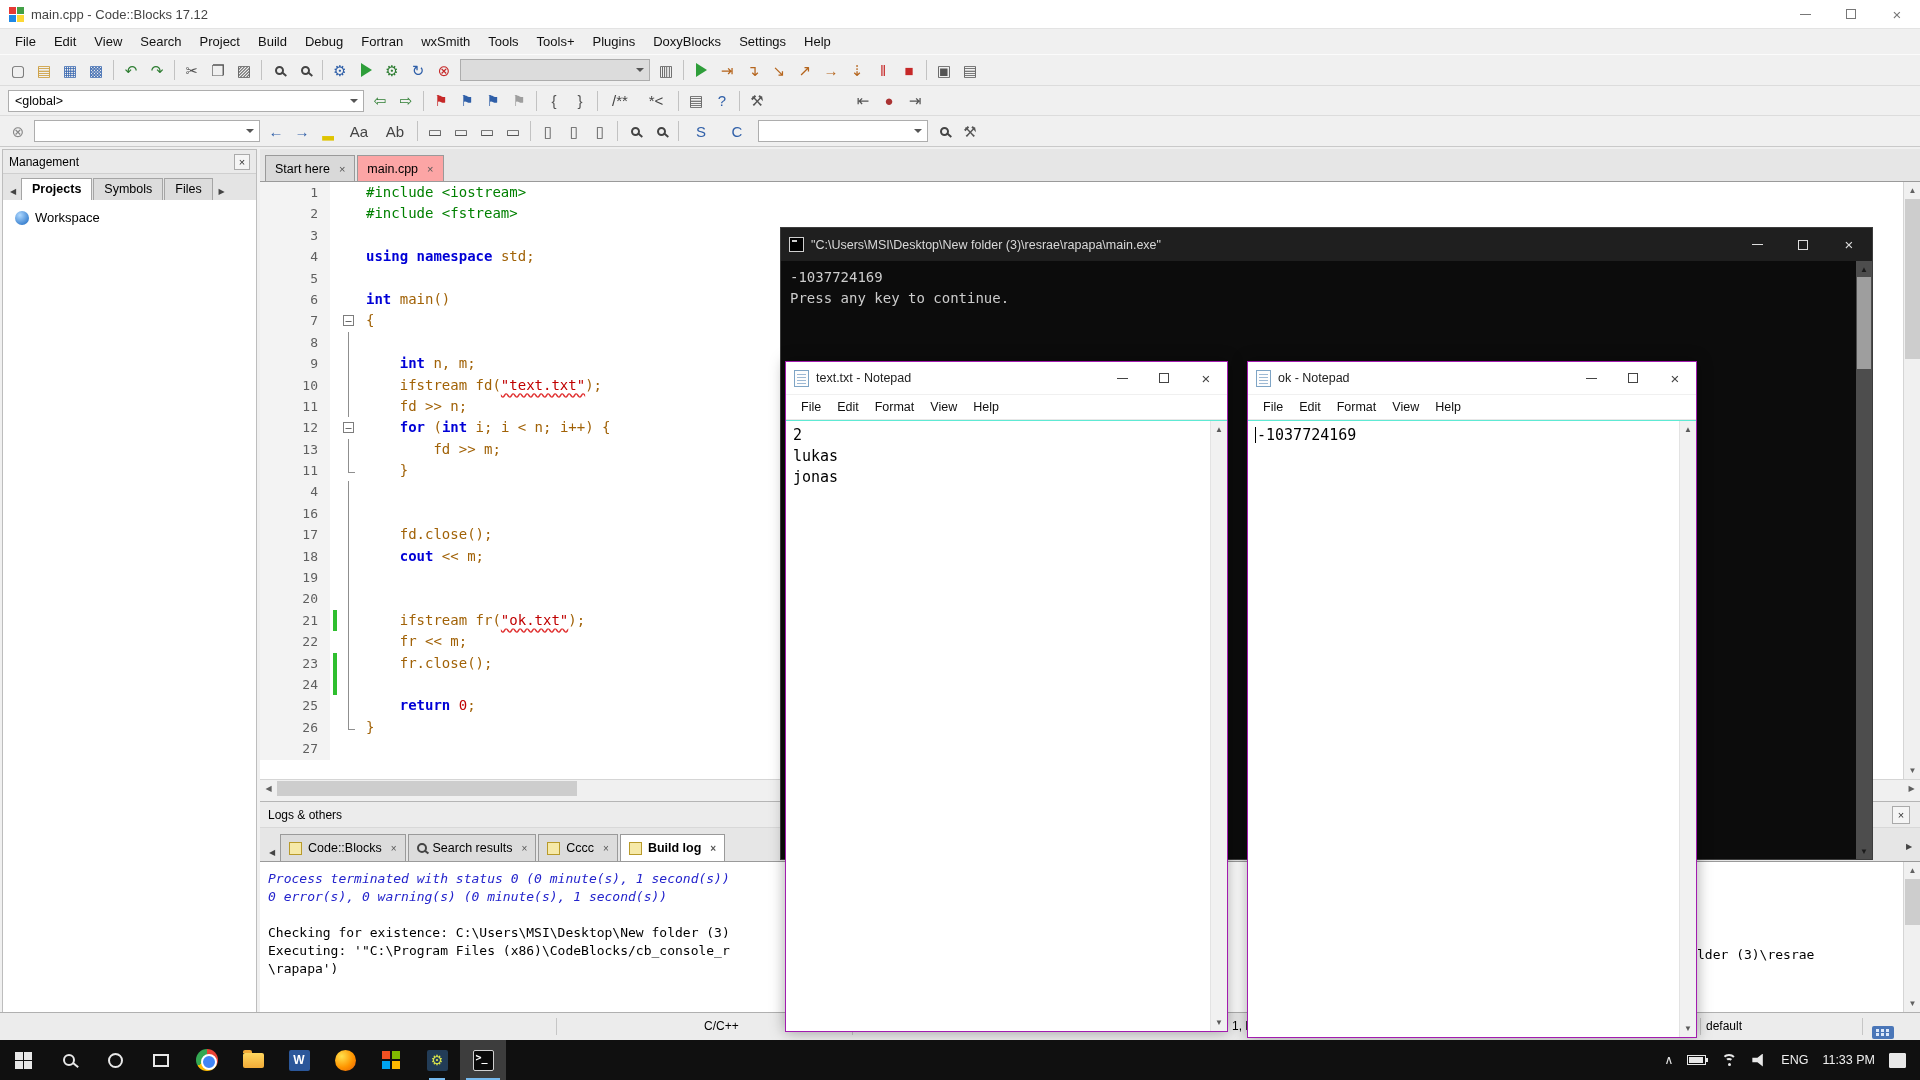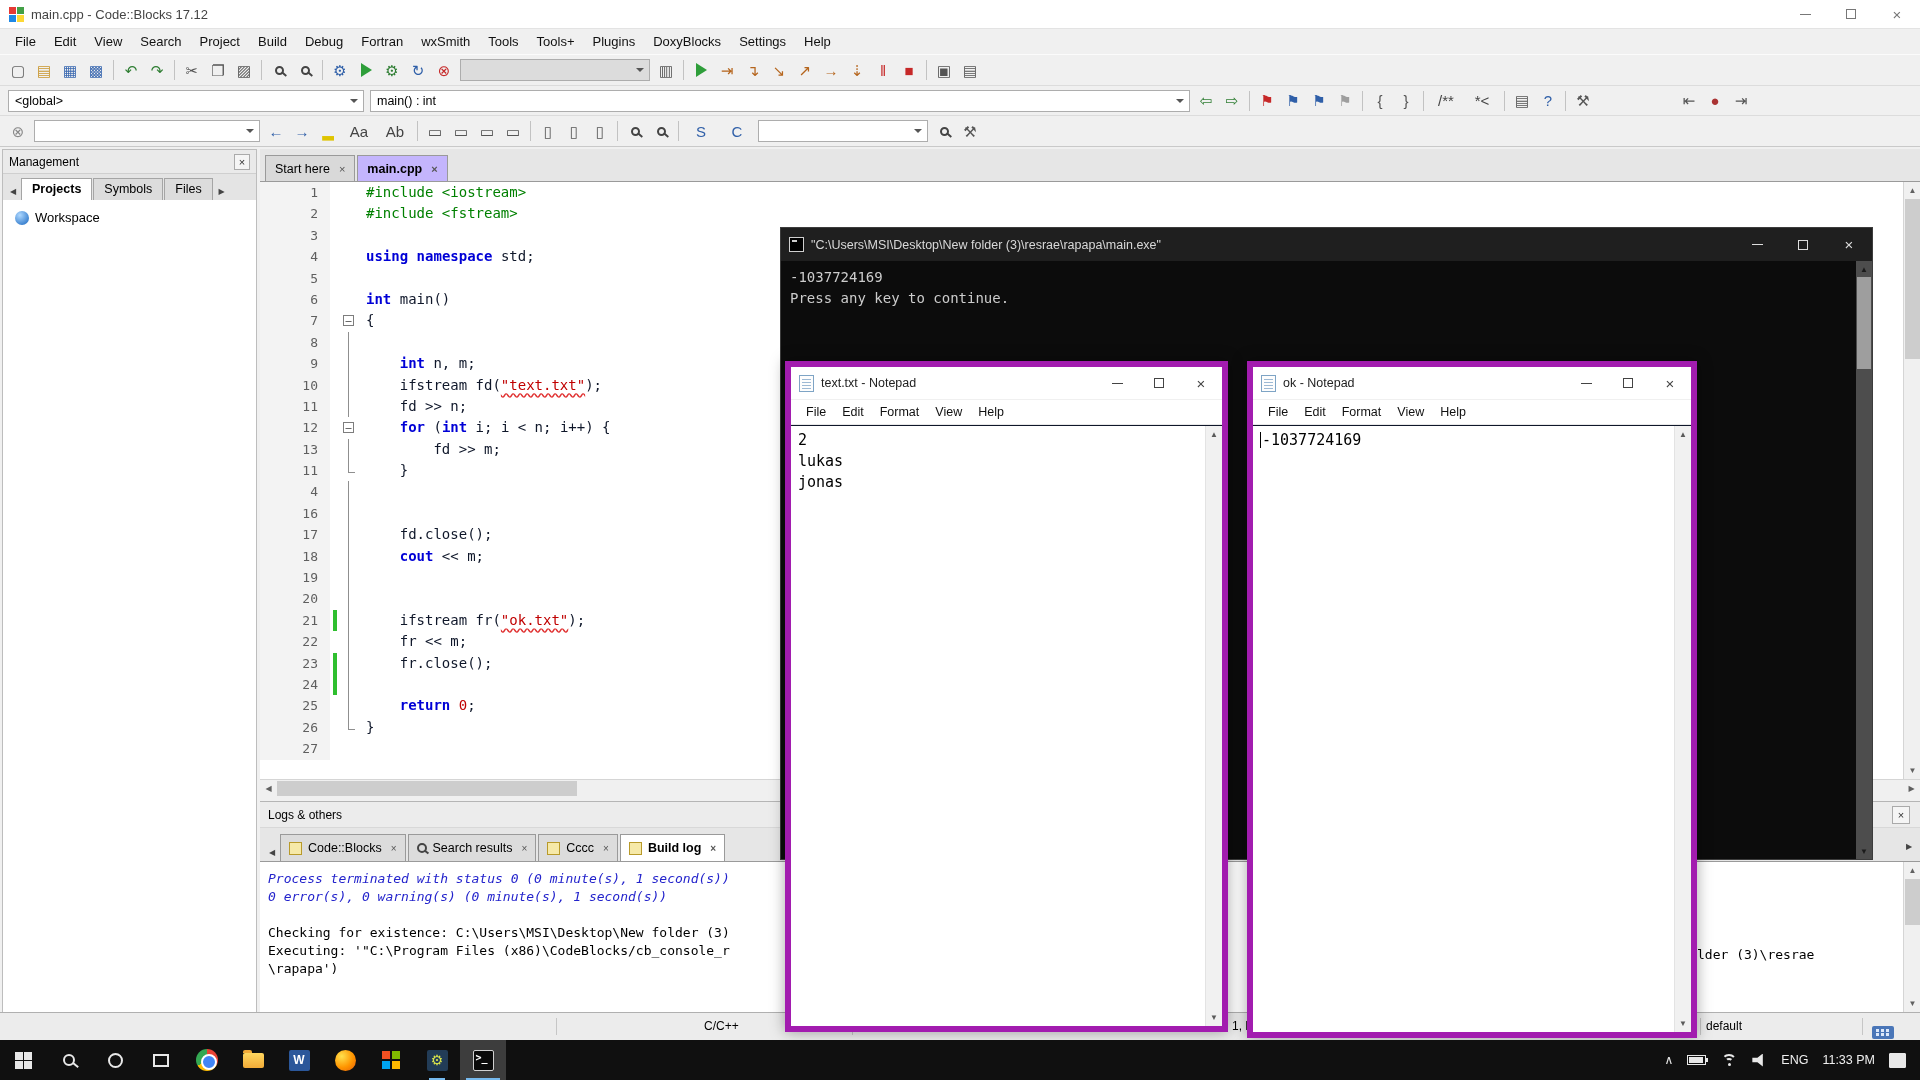--- a/index.html
+++ b/index.html
@@ -48,33 +48,33 @@
   .arrbtn{width:16px;height:18px;display:flex;align-items:center;justify-content:center;font-size:8px;color:#444}
   .mtab{padding:3px 10px 4px;border:1px solid #a5a5a5;border-bottom:none;background:#dcdcdc;margin-right:1px;font-size:12.5px}
   .mtab.active{background:#fff;font-weight:bold}
   #mgmt-body{position:absolute;left:0;top:50px;right:0;bottom:0;background:#fff}
   .ws-item{display:flex;align-items:center;gap:6px;padding:10px 0 0 12px;font-size:13px}
   .ws-icon{width:14px;height:14px;border-radius:50%;background:radial-gradient(circle at 35% 30%,#aed8ff,#1565c0);flex:none}
 
   
   #ed-tabrow{position:absolute;left:260px;top:149px;right:0;height:33px;background:#e6e6e6;display:flex;align-items:flex-end;padding-left:5px;border-bottom:1px solid #9a9a9a}
   .etab{height:26px;display:flex;align-items:center;padding:0 9px;border:1px solid #9a9a9a;border-bottom:none;background:#d9d9d9;margin-right:2px;font-size:12.5px}
-  .etab.active{background:#c4b5fd;font-weight:bold}
+  .etab.active{background:#fca5a5;font-weight:normal}
   .etab .tabx{margin-left:9px;font-size:11px;color:#555}
   #editor{position:absolute;left:260px;top:182px;right:0;height:597px;background:#fff;overflow:hidden}
   .cl{display:flex;height:21.4px;font:14px/21.4px "DejaVu Sans Mono","Liberation Mono",monospace}
   .ln{width:70px;text-align:right;padding-right:12px;color:#5f5f5f;background:#f3f3f3;font-size:13px;flex:none}
   .chm{width:10px;position:relative;flex:none}
   .chm.on::before{content:"";position:absolute;left:3px;top:0;bottom:0;width:4px;background:#2fbf2f}
   .fold{width:18px;position:relative;flex:none}
   .fold.fv::before{content:"";position:absolute;left:8px;top:0;bottom:0;border-left:1px solid #8f8f8f}
   .fold.fe::before{content:"";position:absolute;left:8px;top:0;height:55%;width:6px;border-left:1px solid #8f8f8f;border-bottom:1px solid #8f8f8f}
   .foldbox{position:absolute;left:3px;top:5px;width:11px;height:11px;border:1px solid #7d7d7d;background:#fff;font:10px/9px "DejaVu Sans Mono",monospace;text-align:center;color:#333}
   .codetext{white-space:pre;padding-left:8px}
-  .seg-p{color:#0f172a}
+  .seg-p{color:#a16207}
   .seg-k{color:#0000d6;font-weight:bold}
   .seg-g{color:#008000}
   .seg-s{color:#c00000;text-decoration:underline wavy #e03030;text-underline-offset:3px}
   .seg-num{color:#c00000}
   #ed-vscroll{position:absolute;right:0;top:0;bottom:0;width:17px;background:#f0f0f0;border-left:1px solid #d5d5d5}
   #ed-vscroll .sbarr{position:absolute;left:0;width:17px;height:17px;display:flex;align-items:center;justify-content:center;font-size:8px;color:#606060}
   #ed-vscroll .up{top:0}#ed-vscroll .dn{bottom:0}
   #ed-vscroll .thumb{position:absolute;left:1px;top:17px;width:15px;height:160px;background:#cdcdcd}
   #ed-hscroll{position:absolute;left:260px;top:779px;right:0;height:18px;background:#f0f0f0;border-top:1px solid #d5d5d5}
   #ed-hscroll .sbarr{position:absolute;top:0;width:17px;height:17px;display:flex;align-items:center;justify-content:center;font-size:8px;color:#606060}
@@ -117,21 +117,21 @@
   #con-title .title-text{color:#d8d8d8;font-size:12.5px;white-space:nowrap;overflow:hidden}
   #con-body{position:absolute;left:0;top:33px;right:0;bottom:0}
   #console-lines{padding:6px 24px 0 9px}
   .conline{white-space:pre;font:14px/21px "DejaVu Sans Mono","Liberation Mono",monospace;color:#cccccc}
   #con-scroll{position:absolute;right:0;top:0;bottom:0;width:16px;background:#4d4d4d}
   #con-scroll .sbarr{position:absolute;left:0;width:16px;height:16px;display:flex;align-items:center;justify-content:center;font-size:8px;color:#1b1b1b}
   #con-scroll .up{top:0}#con-scroll .dn{bottom:0}
   #con-scroll .thumb{position:absolute;left:1px;top:16px;width:14px;height:92px;background:#9e9e9e}
 
   
-  .notepad{position:absolute;background:#0f172a;border:6px solid #a21caf;z-index:20;box-shadow:0 0 14px rgba(0,0,0,.35)}
+  .notepad{position:absolute;background:#5eead4;border:1px solid #a21caf;z-index:20;box-shadow:0 0 14px rgba(0,0,0,.35)}
   #np1{left:785px;top:361px;width:443px;height:671px}
   #np2{left:1247px;top:361px;width:450px;height:677px}
   .np-title{height:33px;background:#fff;display:flex;align-items:center;padding-left:8px;border-bottom:1px solid #f0f0f0}
   .np-icon{width:15px;height:17px;background:#fdfdfd;border:1px solid #7ea4c5;margin-right:7px;flex:none;position:relative}
   .np-icon::after{content:"";position:absolute;left:2px;top:3px;width:9px;height:1px;background:#9db9d4;box-shadow:0 3px #9db9d4,0 6px #9db9d4,0 9px #9db9d4}
   .np-title .title-text{color:#222;font-size:12.5px}
   .np-title .wbtn{color:#444;width:42px}
   .np-menu{height:25px;display:flex;align-items:center;padding-left:7px;border-bottom:1px solid #e8e8e8;background:#fff}
   .np-menu .menu-item{padding:3px 8px;font-size:12.5px;color:#111}
   .np-body{position:absolute;left:0;top:59px;right:0;bottom:0;background:#fff}
@@ -316,24 +316,20 @@
     <span class="ticon">
       <span class="glyph" style="color: rgb(85, 85, 85);">▤</span>
     </span>
   </div>
 
 <div id="cb-tb2" class="toolbar">
   <span class="combo" style="width:356px">
       <span class="ctext">&lt;global&gt;</span>
       <i class="carrow"></i>
     </span>
-  <span class="combo" style="width:820px">
-      <span class="ctext">main() : int</span>
-      <i class="carrow"></i>
-    </span>
   <span id="tb2-icons" class="ticons">
       <span class="ticon">
         <span class="glyph" style="color: rgb(46, 125, 50);">⇦</span>
       </span>
       <span class="ticon">
         <span class="glyph" style="color: rgb(46, 125, 50);">⇨</span>
       </span>
       <span class="tsep"></span>
       <span class="ticon">
         <span class="glyph" style="color: rgb(198, 40, 40);">⚑</span>

